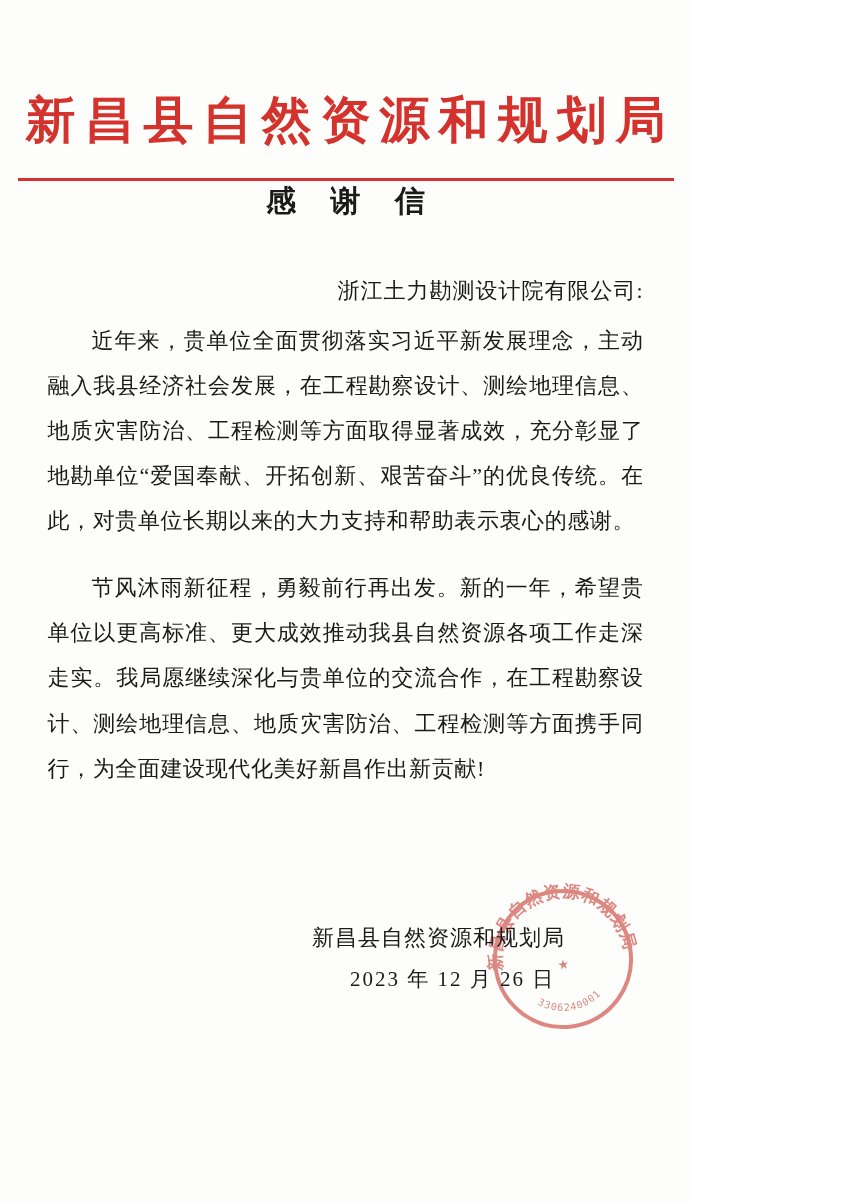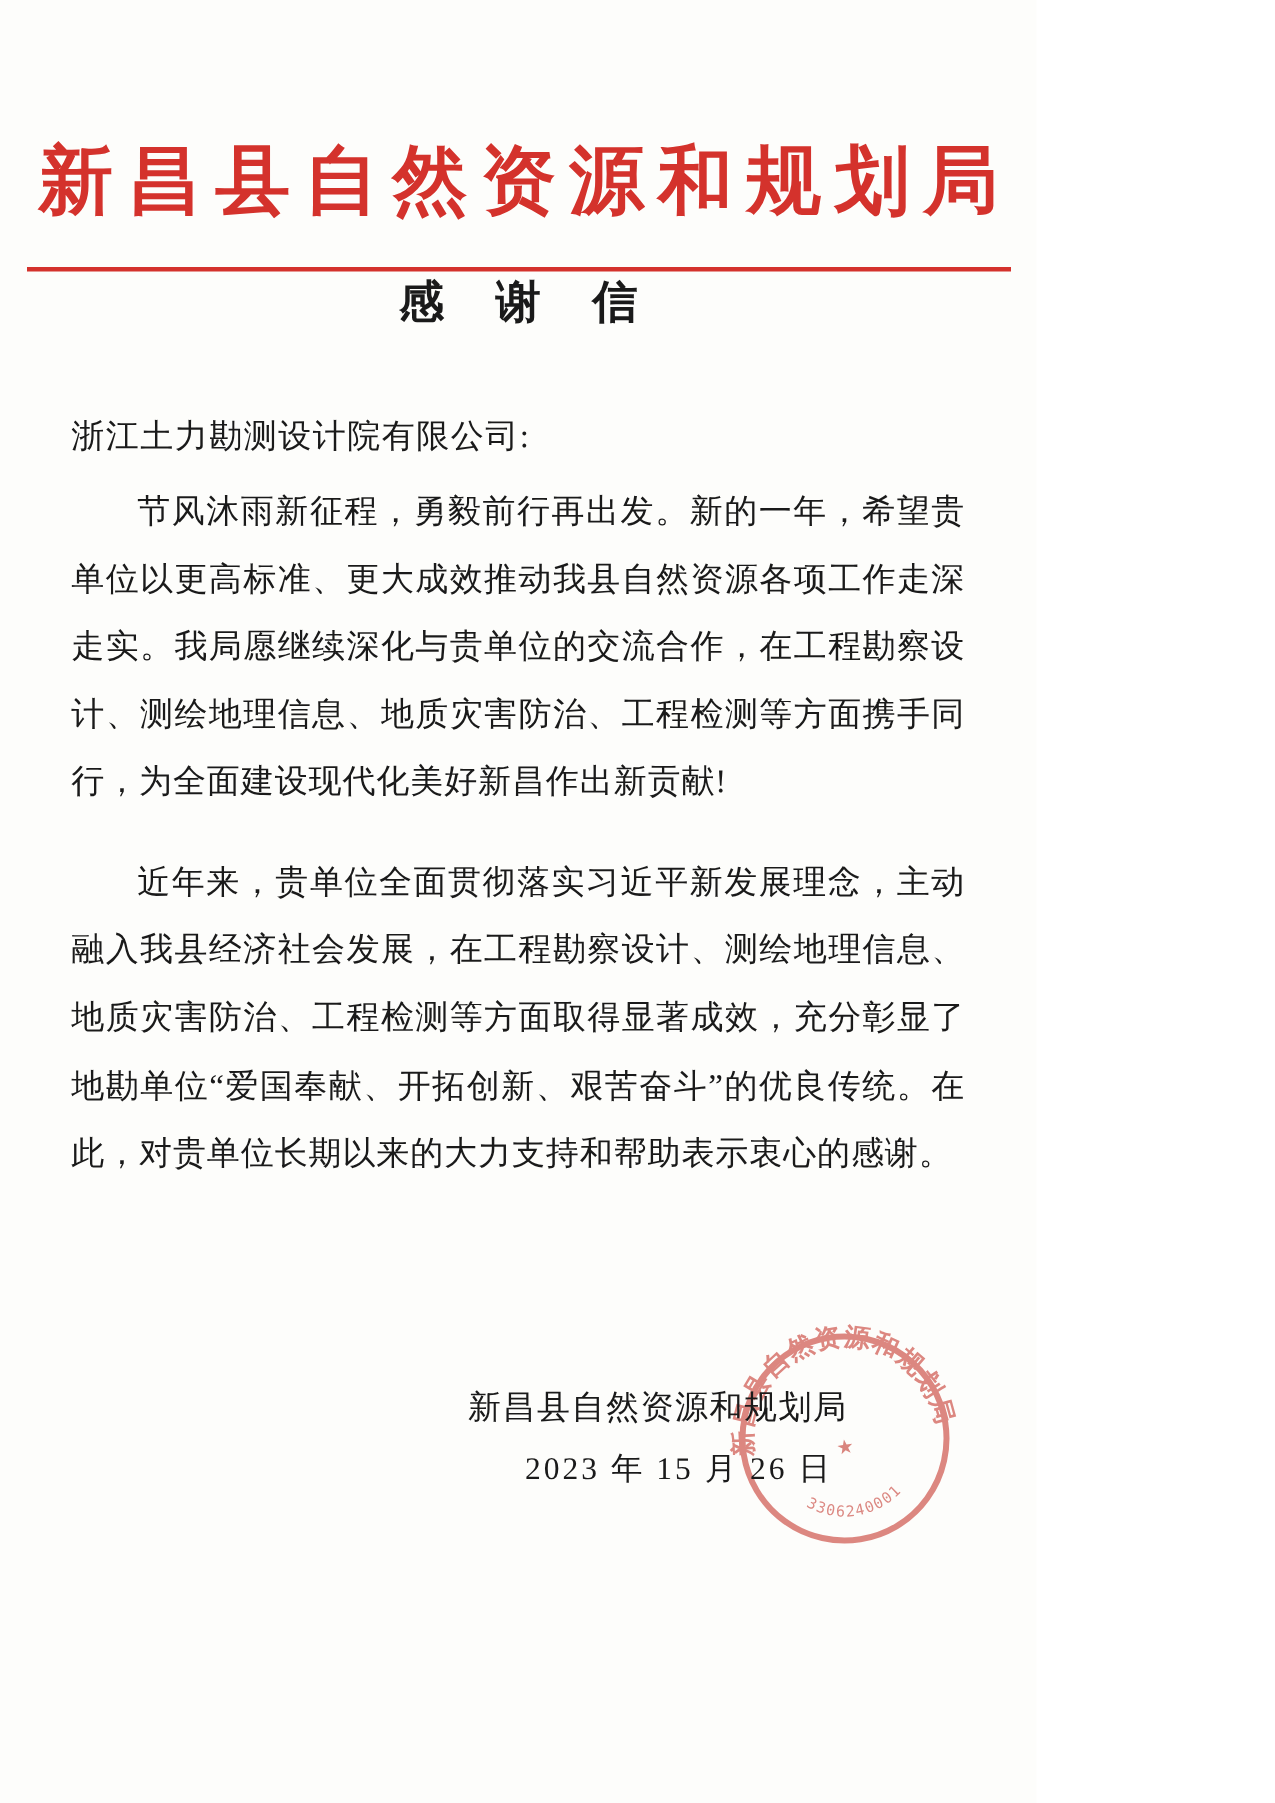--- a/index.html
+++ b/index.html
@@ -58,20 +58,21 @@
   
   .body-block {
     margin: 48px auto 0 auto;
     width: 596px;
   }
   .salutation {
     font-size: 22px;
     line-height: 1.9;
     letter-spacing: 1px;
     color: #1a1a1a;
+    text-align: right;
   }
   .para {
     font-size: 22px;
     line-height: 2.05;
     letter-spacing: 0.6px;
     text-align: justify;
     text-justify: inter-ideograph;
     text-indent: 2em;
     color: #1a1a1a;
     margin-top: 6px;
@@ -138,22 +139,22 @@
 
   <div class="letterhead">
     <div class="letterhead-title">新昌县自然资源和规划局</div>
     <div class="letterhead-rule"></div>
   </div>
 
   <div class="doc-title">感 谢 信</div>
 
   <div class="body-block">
     <div class="salutation">浙江土力勘测设计院有限公司:</div>
+    <p class="para">近年来，贵单位全面贯彻落实习近平新发展理念，主动融入我县经济社会发展，在工程勘察设计、测绘地理信息、地质灾害防治、工程检测等方面取得显著成效，充分彰显了地勘单位“爱国奉献、开拓创新、艰苦奋斗”的优良传统。在此，对贵单位长期以来的大力支持和帮助表示衷心的感谢。</p>
     <p class="para">节风沐雨新征程，勇毅前行再出发。新的一年，希望贵单位以更高标准、更大成效推动我县自然资源各项工作走深走实。我局愿继续深化与贵单位的交流合作，在工程勘察设计、测绘地理信息、地质灾害防治、工程检测等方面携手同行，为全面建设现代化美好新昌作出新贡献!</p>
-    <p class="para">近年来，贵单位全面贯彻落实习近平新发展理念，主动融入我县经济社会发展，在工程勘察设计、测绘地理信息、地质灾害防治、工程检测等方面取得显著成效，充分彰显了地勘单位“爱国奉献、开拓创新、艰苦奋斗”的优良传统。在此，对贵单位长期以来的大力支持和帮助表示衷心的感谢。</p>
   </div>
 
   <div class="seal">
     <svg width="170" height="170" viewBox="0 0 170 170" xmlns="http://www.w3.org/2000/svg">
       <defs>
         <path id="arcPath" d="M 23,85 A 62,62 0 0 1 147,85"></path>
         <path id="arcPathBottom" d="M 33,85 A 52,52 0 0 0 137,85"></path>
       </defs>
       <g opacity="0.72" transform="rotate(-9 85 85)">
         <circle cx="85" cy="85" r="68" fill="none" stroke="#d05a52" stroke-width="4"></circle>
@@ -163,16 +164,16 @@
         <text class="seal-bottom-text">
           <textPath href="#arcPathBottom" startOffset="50%" text-anchor="middle">3306240001</textPath>
         </text>
         <text x="85" y="95" text-anchor="middle" class="seal-center-text">★</text>
       </g>
     </svg>
   </div>
 
   <div class="signature">
     <div class="sign-org">新昌县自然资源和规划局</div>
-    <div class="sign-date">2023 年 15 月 26 日</div>
+    <div class="sign-date">2023 年 12 月 26 日</div>
   </div>
 
 </div>
 
 </body></html>

